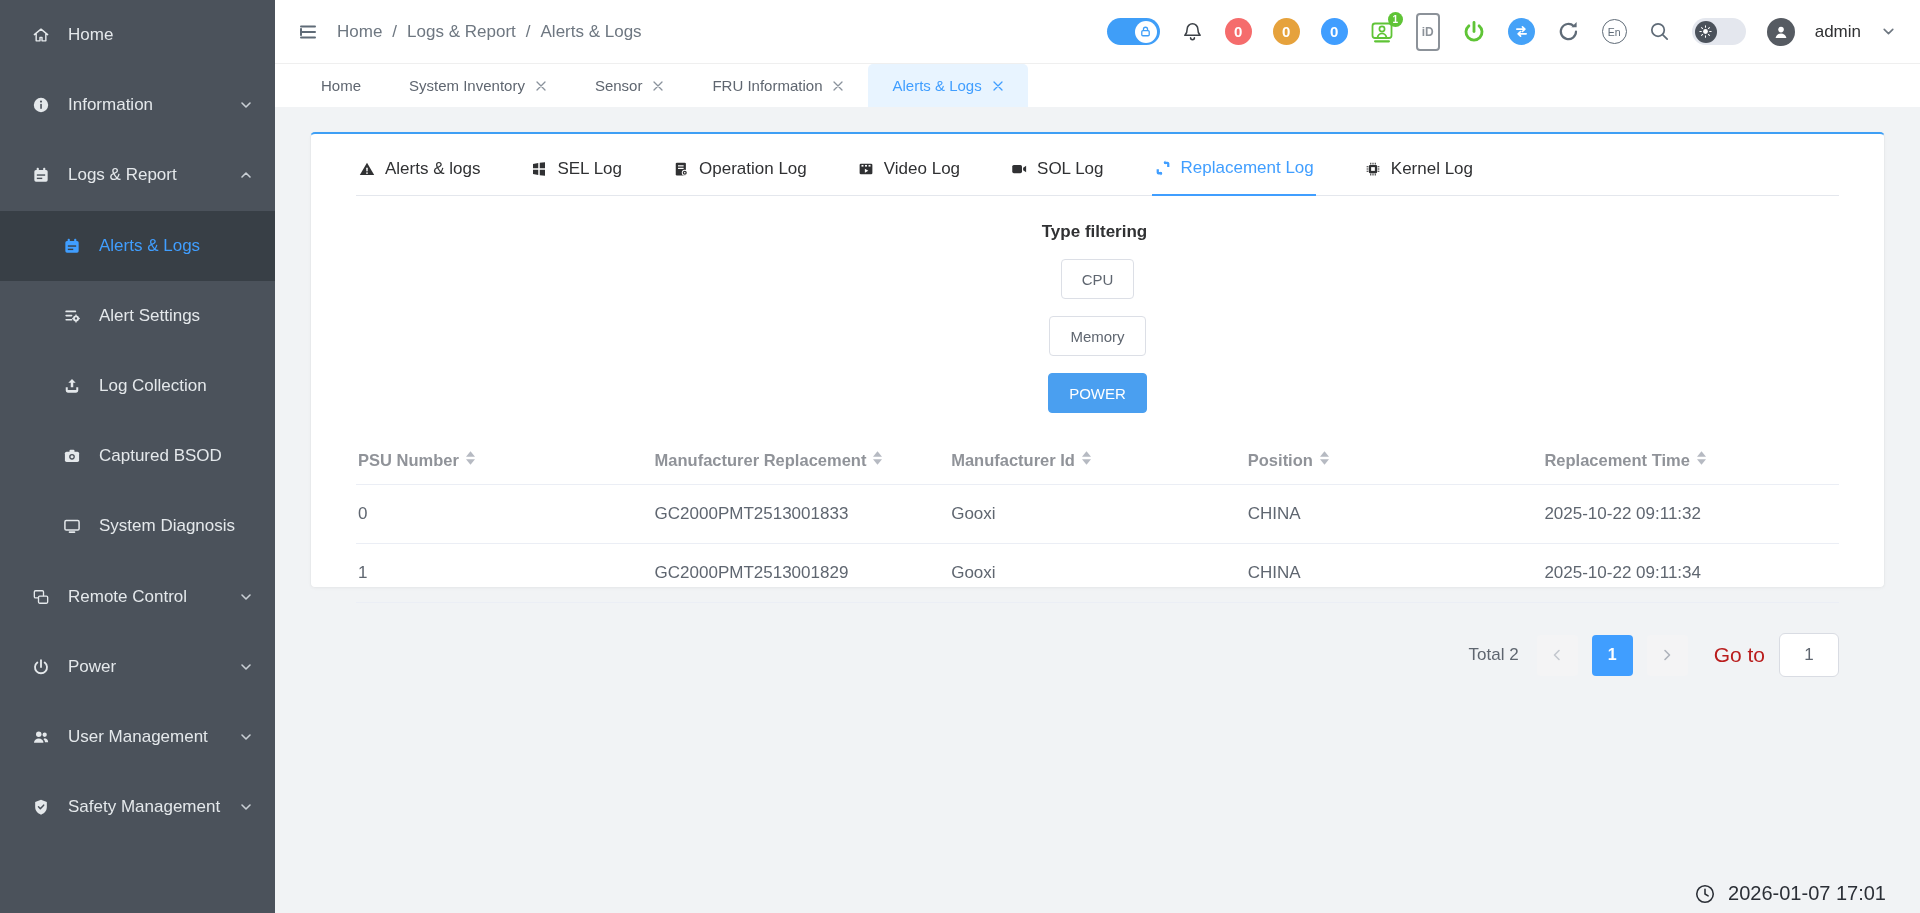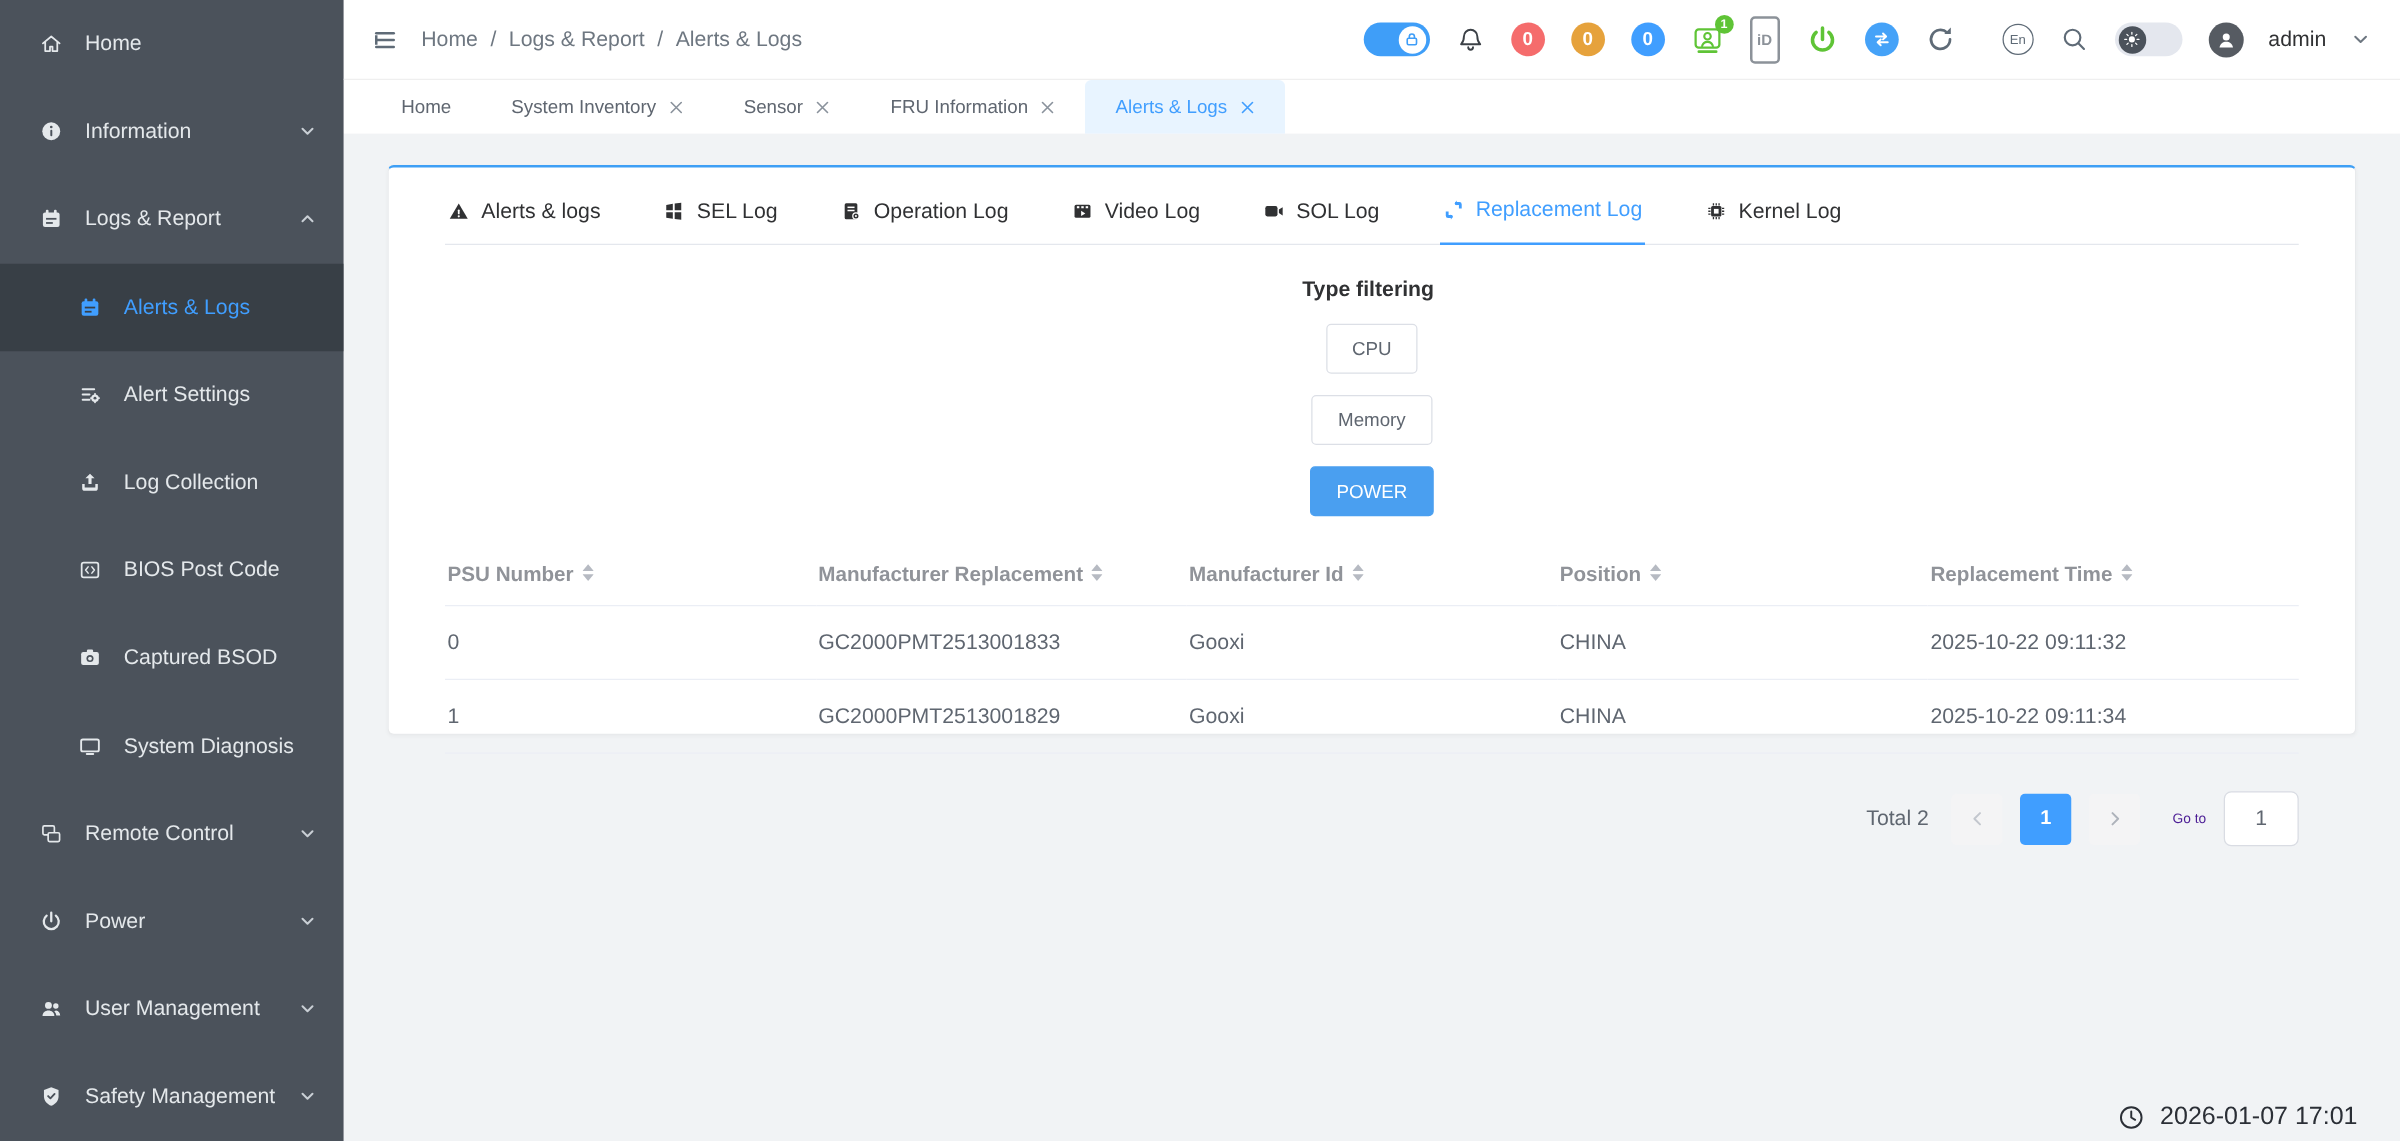--- a/index.html
+++ b/index.html
@@ -27,21 +27,21 @@
   .crumb { cursor:pointer; }
   .topbar-right { margin-left:auto; display:flex; align-items:center; gap:21px; }
   .pillswitch { width:53px; height:27px; border-radius:14px; background:#3f9ef8; position:relative; cursor:pointer; }
   .pillswitch .knob { position:absolute; top:2.5px; right:3px; width:22px; height:22px; border-radius:50%; background:#fff; display:flex; align-items:center; justify-content:center; }
   .badge { width:27px; height:27px; border-radius:50%; color:#fff; font-size:15px; font-weight:bold; display:flex; align-items:center; justify-content:center; cursor:pointer; }
   .badge.red { background:#f56c6c; } .badge.orange { background:#e6a23c; } .badge.blue { background:#409eff; }
   .hicon { display:flex; align-items:center; justify-content:center; cursor:pointer; position:relative; }
   .session-sup { position:absolute; top:-7px; right:-8px; min-width:15px; height:15px; border-radius:8px; background:#5fc436; color:#fff; font-size:10px; font-weight:bold; display:flex; align-items:center; justify-content:center; padding:0 3px; }
   .idbox { width:24px; height:38px; border:2px solid #8c9299; border-radius:4px; color:#8c9299; font-size:12px; font-weight:bold; display:flex; align-items:center; justify-content:center; }
   .circ-swap { width:27px; height:27px; border-radius:50%; background:#45a2f8; display:flex; align-items:center; justify-content:center; }
-  .encirc { width:25px; height:25px; border:1.6px solid #5f6b77; border-radius:50%; color:#5f6b77; font-size:10.5px; display:flex; align-items:center; justify-content:center;margin-left:16px; }
+  .encirc { width:25px; height:25px; border:1.6px solid #5f6b77; border-radius:50%; color:#5f6b77; font-size:10.5px; display:flex; align-items:center; justify-content:center; }
   .theme-toggle { width:54px; height:27px; border-radius:14px; background:#e4e7ee; position:relative; cursor:pointer; }
   .theme-toggle .knob { position:absolute; top:2.5px; left:3px; width:22px; height:22px; border-radius:50%; background:#4b525b; display:flex; align-items:center; justify-content:center; }
   .userwrap { display:flex; align-items:center; gap:20px; cursor:pointer; }
   .avatar { width:28px; height:28px; border-radius:50%; background:#565b62; display:flex; align-items:center; justify-content:center; }
   .uname { font-size:17px; color:#303133; }
 
   
   .tabstrip { height:43px; background:#fff; display:flex; align-items:stretch; padding-left:22px; flex:0 0 43px; }
   .ttab { display:flex; align-items:center; gap:10px; padding:0 24px; font-size:15px; color:#5f6670; cursor:pointer; border-radius:5px 5px 0 0; }
   .ttab .x { display:flex; }
@@ -64,21 +64,21 @@
   table.grid { width:100%; border-collapse:collapse; margin-top:24px; table-layout:fixed; }
   table.grid th { text-align:left; font-size:16.5px; color:#909399; font-weight:bold; padding:14px 0 14px 2px; border-bottom:1px solid #ebeef5; }
   table.grid td { font-size:17px; color:#5f6670; padding:19px 0 19px 2px; border-bottom:1px solid #ebeef5; }
   .thwrap { display:inline-flex; gap:7px; cursor:pointer; }
   .sorter { display:inline-flex; flex-direction:column; gap:2px; }
 
   .pager { display:flex; align-items:center; justify-content:flex-end; gap:14px; margin-top:30px; }
   .total { font-size:17px; color:#5f6670; margin-right:4px; }
   .pbtn { width:41px; height:41px; border-radius:4px; background:#f4f4f5; display:flex; align-items:center; justify-content:center; cursor:pointer; border:none; }
   .pbtn.page { background:#409eff; color:#fff; font-size:16px; font-weight:bold; }
-  .goto-label { font-size:11px; color:#4c1d95; margin-left:12px; }
+  .goto-label { font-size:21px; color:#b91c1c; margin-left:12px; }
   .goto-input { width:60px; height:44px; border:1px solid #d9dce3; border-radius:6px; text-align:center; font-size:17px; color:#5f6670; font-family:"Liberation Sans",sans-serif; background:#fff; }
 
   .clockbar { position:absolute; right:34px; bottom:8px; display:flex; align-items:center; gap:12px; color:#2b2f36; font-size:20px; }
 </style>
 </head>
 <body>
 
 <div class="app">
 
   <aside class="sidebar">
@@ -147,27 +147,20 @@
     </div>
 
     <div class="side-item sub">
       <svg class="sicon" viewBox="0 0 24 24">
           <path d="M12 3.6 16.4 8h-2.9v5.4h-3V8H7.6z" fill="currentColor"></path>
           <path d="M4.5 13.5v4A2.5 2.5 0 0 0 7 20h10a2.5 2.5 0 0 0 2.5-2.5v-4h-2.4v3.3H6.9v-3.3z" fill="currentColor"></path>
         </svg>
       <span class="lbl">Log Collection</span>
     </div>
 
-    <div class="side-item sub">
-      <svg class="sicon" viewBox="0 0 24 24">
-          <rect x="4" y="5" width="16" height="14" rx="2" fill="none" stroke="currentColor" stroke-width="1.7"></rect>
-          <path d="m10.2 9-2.4 3 2.4 3M13.8 9l2.4 3-2.4 3" fill="none" stroke="currentColor" stroke-width="1.5" stroke-linecap="round" stroke-linejoin="round"></path>
-        </svg>
-      <span class="lbl">BIOS Post Code</span>
-    </div>
 
     <div class="side-item sub">
       <svg class="sicon" viewBox="0 0 24 24">
           <rect x="9" y="4.4" width="6" height="3.6" rx="1.2" fill="currentColor"></rect>
           <rect x="3.5" y="6.8" width="17" height="12.4" rx="2" fill="currentColor"></rect>
           <circle class="hole" cx="12" cy="13" r="3.4"></circle>
           <circle cx="12" cy="13" r="1.8" fill="currentColor"></circle>
         </svg>
       <span class="lbl">Captured BSOD</span>
     </div>

